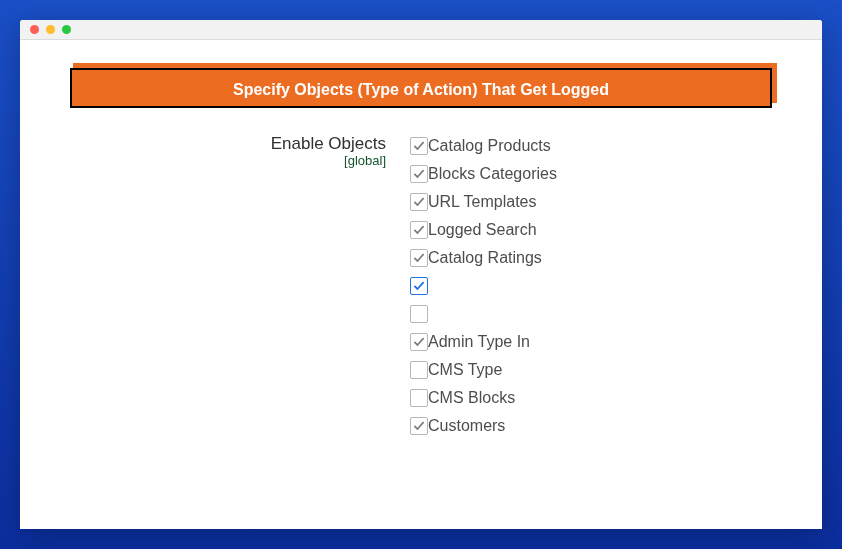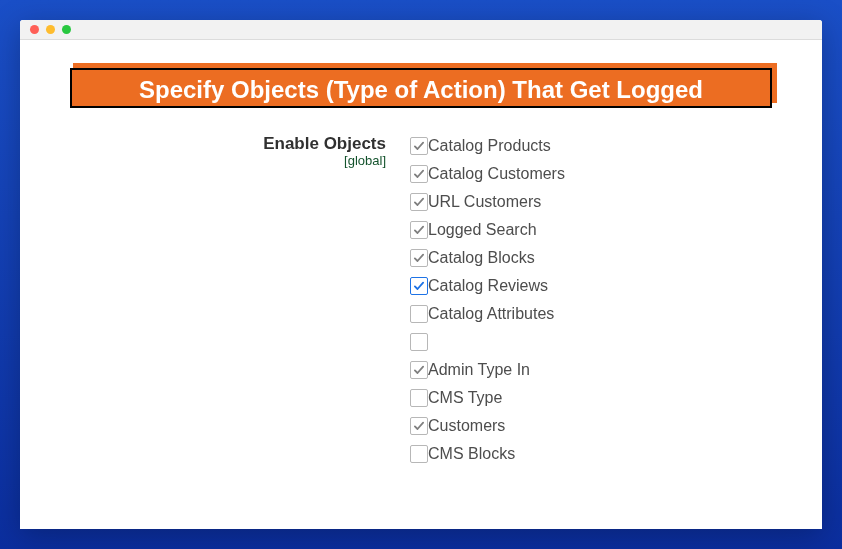--- a/index.html
+++ b/index.html
@@ -48,40 +48,40 @@
     position: absolute;
     top: -5px; right: -5px;
     left: 3px; height: 40px;
     background: #ec6d22;
   }
   .banner {
     position: relative;
     background: #ec6d22;
     color: #ffffff;
     font-weight: 700;
-    font-size: 24px;
+    font-size: 16px;
     text-align: center;
     line-height: 40px;
     height: 40px;
     border: 2px solid #000000;
   }
 
   .form-area {
     display: flex;
     align-items: flex-start;
     padding-left: 60px;
   }
   .label-col {
     width: 300px;
     text-align: right;
     padding-right: 24px;
     padding-top: 2px;
   }
   .label-main {
-    font-weight: 700;
+    font-weight: 400;
     font-size: 17px;
     color: #303030;
     display: block;
   }
   .label-scope {
     font-size: 13px;
     color: #14532d;
     display: block;
     line-height: 14px;
   }
@@ -146,82 +146,77 @@
               </svg>
             </span>
             <span class="opt-label">Catalog Products</span>
           </div>
           <div class="opt-row">
             <span class="chk checked">
               <svg viewBox="0 0 16 16">
                 <polyline points="2.5,8.5 6,12 13.5,3.5" fill="none" stroke-width="2.4" stroke-linecap="round" stroke-linejoin="round"></polyline>
               </svg>
             </span>
-            <span class="opt-label">Catalog Customers</span>
-          </div>
-          <div class="opt-row">
-            <span class="chk checked">
-              <svg viewBox="0 0 16 16">
-                <polyline points="2.5,8.5 6,12 13.5,3.5" fill="none" stroke-width="2.4" stroke-linecap="round" stroke-linejoin="round"></polyline>
-              </svg>
-            </span>
-            <span class="opt-label">URL Customers</span>
+            <span class="opt-label">Blocks Categories</span>
+          </div>
+          <div class="opt-row">
+            <span class="chk checked">
+              <svg viewBox="0 0 16 16">
+                <polyline points="2.5,8.5 6,12 13.5,3.5" fill="none" stroke-width="2.4" stroke-linecap="round" stroke-linejoin="round"></polyline>
+              </svg>
+            </span>
+            <span class="opt-label">URL Templates</span>
           </div>
           <div class="opt-row">
             <span class="chk checked">
               <svg viewBox="0 0 16 16">
                 <polyline points="2.5,8.5 6,12 13.5,3.5" fill="none" stroke-width="2.4" stroke-linecap="round" stroke-linejoin="round"></polyline>
               </svg>
             </span>
             <span class="opt-label">Logged Search</span>
           </div>
           <div class="opt-row">
             <span class="chk checked">
               <svg viewBox="0 0 16 16">
                 <polyline points="2.5,8.5 6,12 13.5,3.5" fill="none" stroke-width="2.4" stroke-linecap="round" stroke-linejoin="round"></polyline>
               </svg>
             </span>
-            <span class="opt-label">Catalog Blocks</span>
+            <span class="opt-label">Catalog Ratings</span>
           </div>
           <div class="opt-row">
             <span class="chk checked highlight">
               <svg viewBox="0 0 16 16">
                 <polyline points="2.5,8.5 6,12 13.5,3.5" fill="none" stroke-width="2.4" stroke-linecap="round" stroke-linejoin="round"></polyline>
               </svg>
             </span>
-            <span class="opt-label">Catalog Reviews</span>
-          </div>
-          <div class="opt-row">
-            <span class="chk"></span>
-            <span class="opt-label">Catalog Attributes</span>
           </div>
           <div class="opt-row">
             <span class="chk"></span>
           </div>
           <div class="opt-row">
             <span class="chk checked">
               <svg viewBox="0 0 16 16">
                 <polyline points="2.5,8.5 6,12 13.5,3.5" fill="none" stroke-width="2.4" stroke-linecap="round" stroke-linejoin="round"></polyline>
               </svg>
             </span>
             <span class="opt-label">Admin Type In</span>
           </div>
           <div class="opt-row">
             <span class="chk"></span>
             <span class="opt-label">CMS Type</span>
           </div>
           <div class="opt-row">
-            <span class="chk checked">
-              <svg viewBox="0 0 16 16">
-                <polyline points="2.5,8.5 6,12 13.5,3.5" fill="none" stroke-width="2.4" stroke-linecap="round" stroke-linejoin="round"></polyline>
-              </svg>
-            </span>
-            <span class="opt-label">Customers</span>
-          </div>
-          <div class="opt-row">
             <span class="chk"></span>
             <span class="opt-label">CMS Blocks</span>
           </div>
+          <div class="opt-row">
+            <span class="chk checked">
+              <svg viewBox="0 0 16 16">
+                <polyline points="2.5,8.5 6,12 13.5,3.5" fill="none" stroke-width="2.4" stroke-linecap="round" stroke-linejoin="round"></polyline>
+              </svg>
+            </span>
+            <span class="opt-label">Customers</span>
+          </div>
         </div>
     </div>
 
   </div>
 </div>
 
 </body></html>

